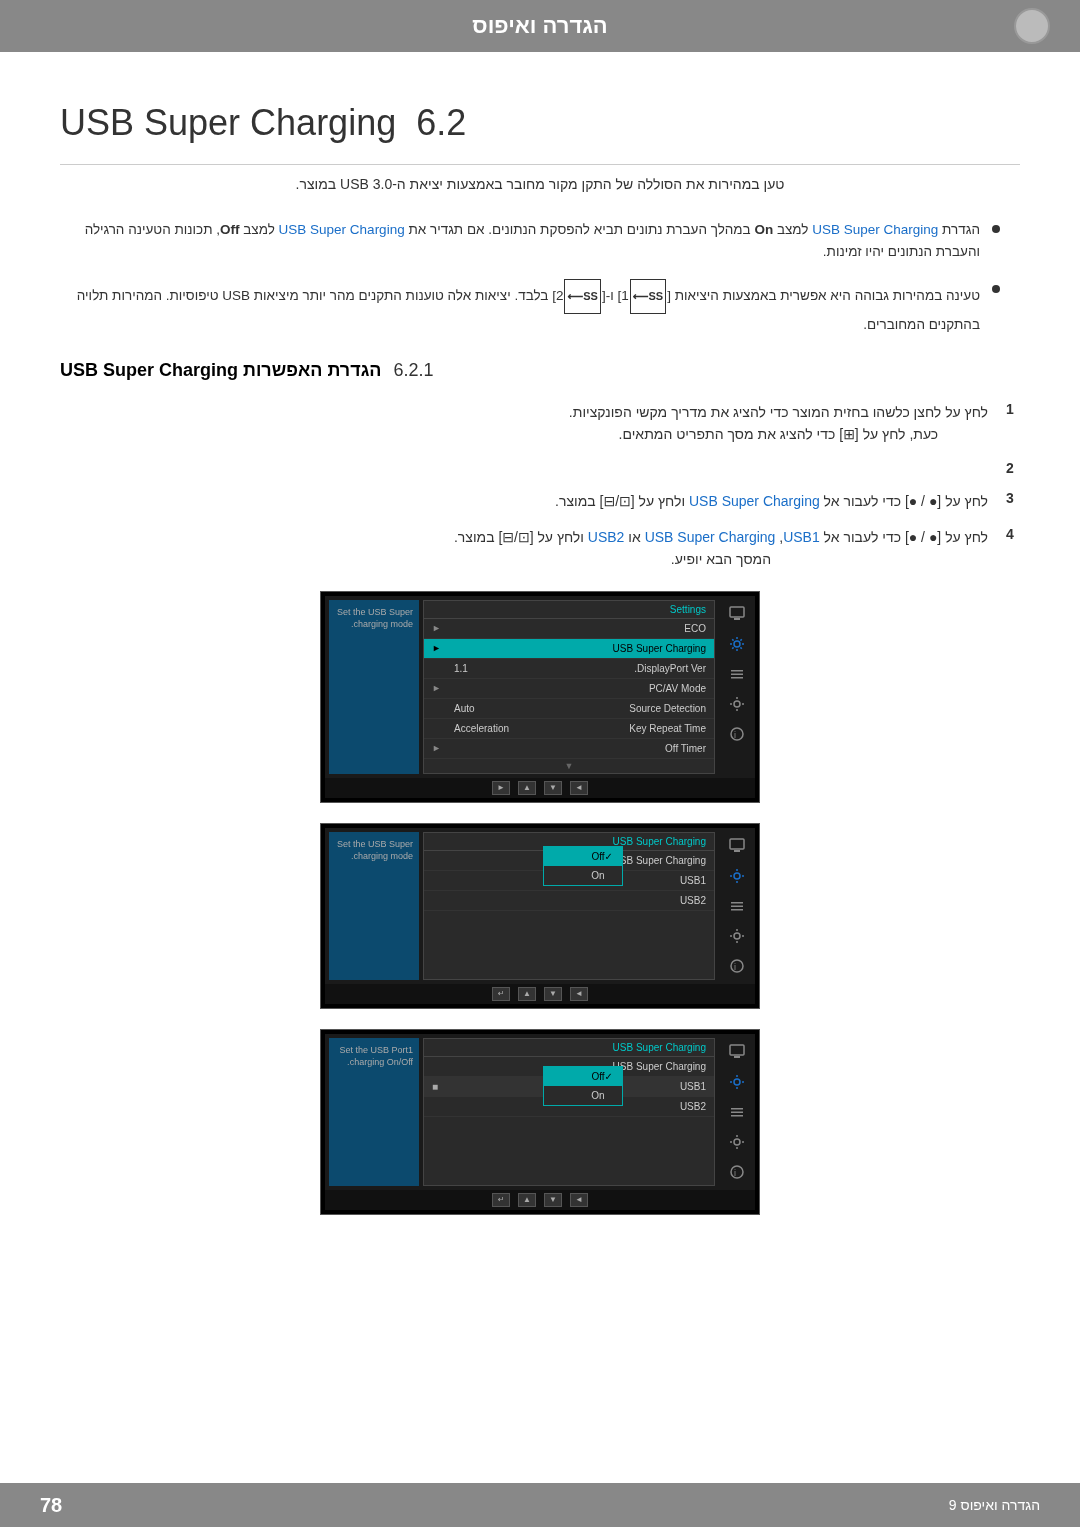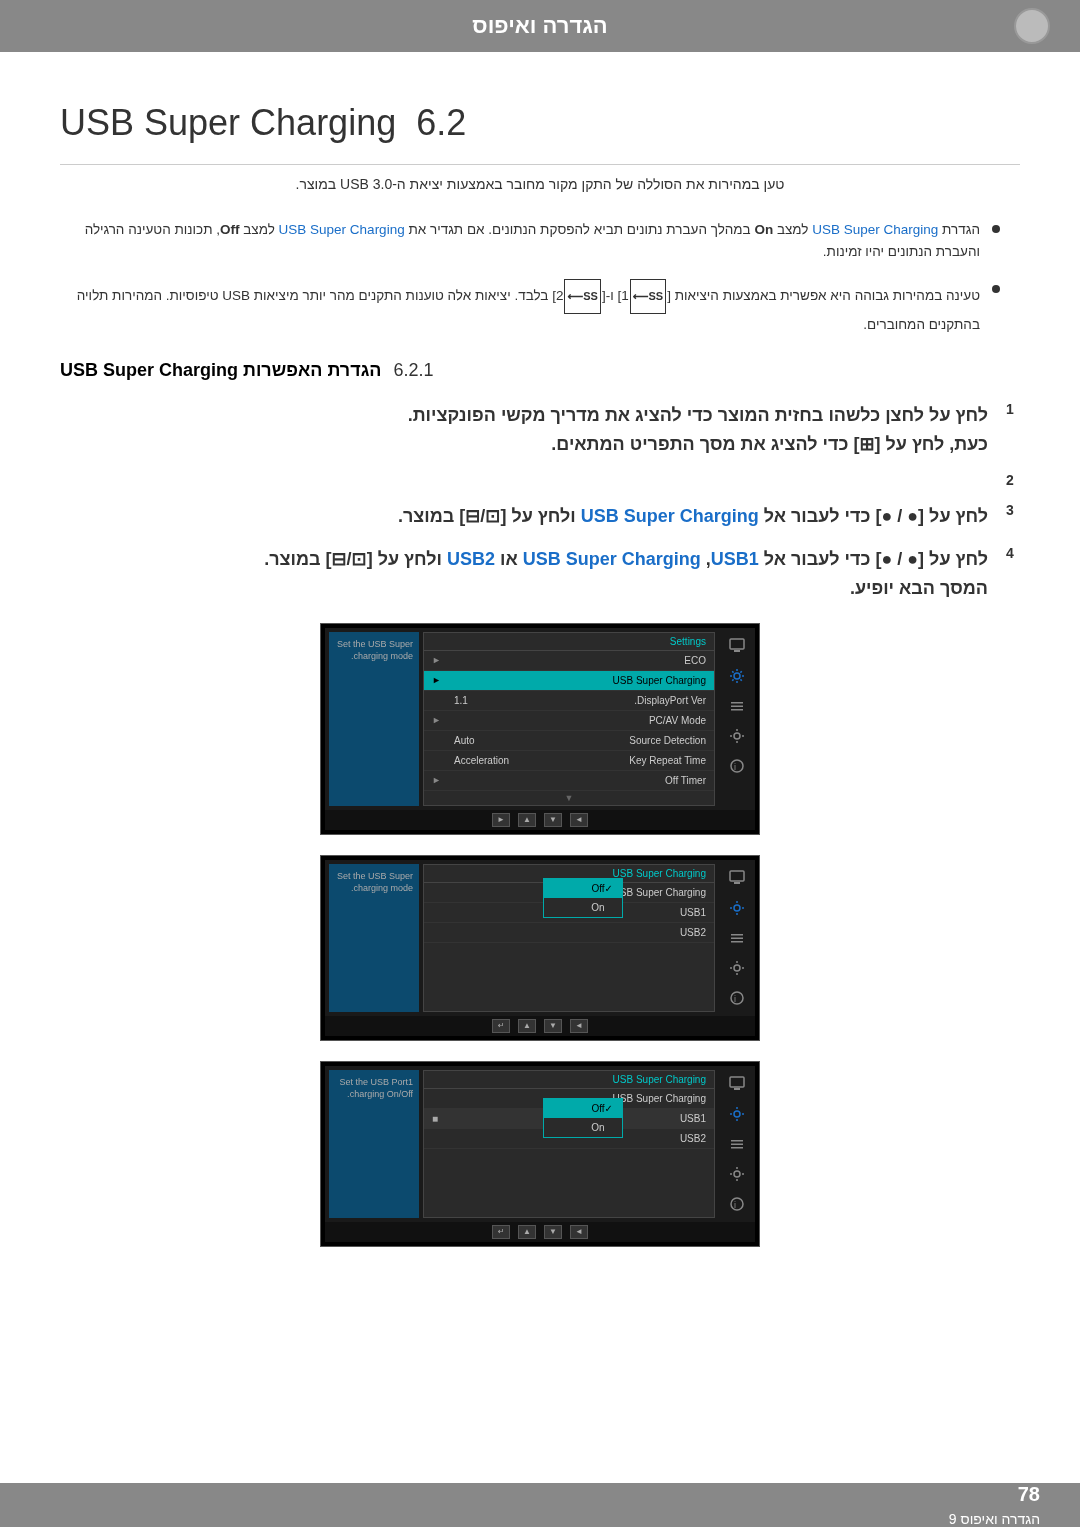--- a/index.html
+++ b/index.html
@@ -162,26 +162,25 @@
     .step-number {
       font-size: 14px;
       color: #333;
       font-weight: bold;
       margin-left: 12px;
       min-width: 20px;
       text-align: center;
     }
 
     .step-text {
-      font-size: 18px;
+      font-size: 14px;
       color: #333;
       line-height: 1.6;
       direction: rtl;
-      text-align: right;
-      font-weight: bold;
+      text-align: center;
     }
 
     
     .screenshots-container {
       display: flex;
       flex-direction: column;
       align-items: center;
       gap: 20px;
       margin-top: 10px;
     }
@@ -292,25 +291,24 @@
       justify-content: center;
       color: #aaa;
       font-size: 8px;
     }
 
     
     .page-footer {
       background: #888888;
       height: 44px;
       display: flex;
-      align-items: flex-end;
+      align-items: center;
       justify-content: space-between;
       padding: 0 40px;
       margin-top: auto;
-      flex-direction: column;
     }
 
     .footer-text {
       color: #ffffff;
       font-size: 14px;
       direction: rtl;
     }
 
     .footer-page-number {
       color: #ffffff;

